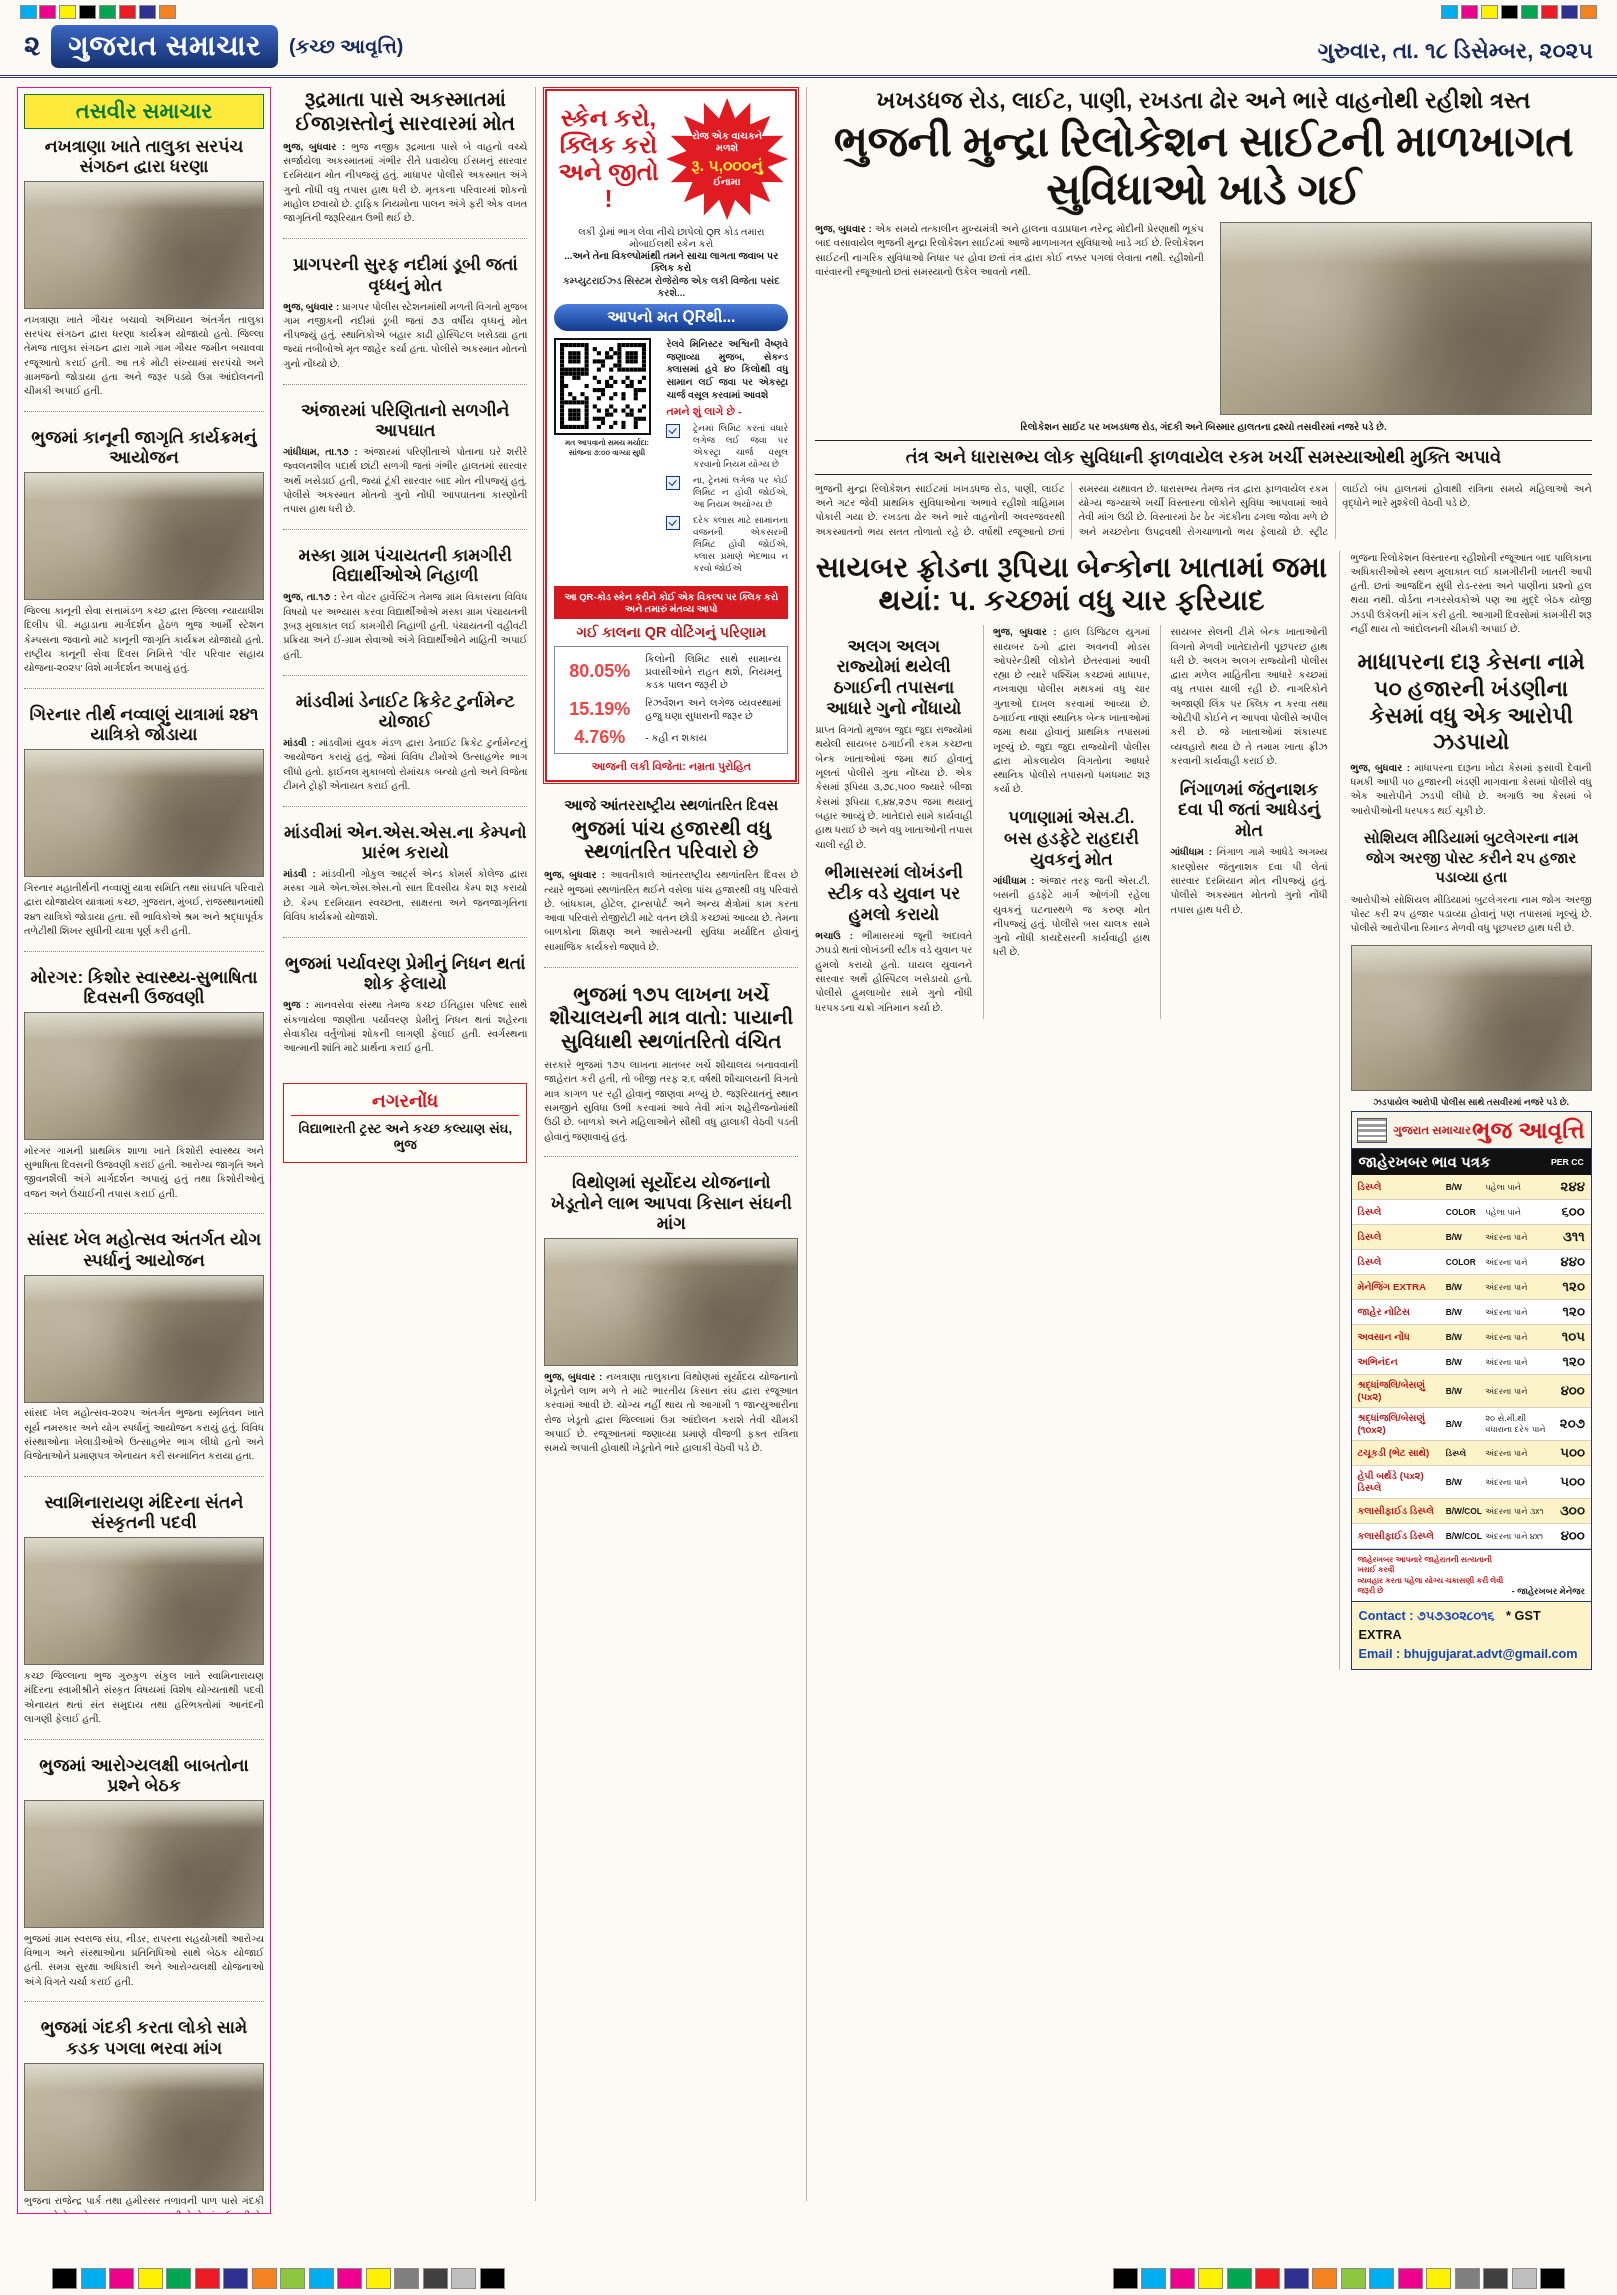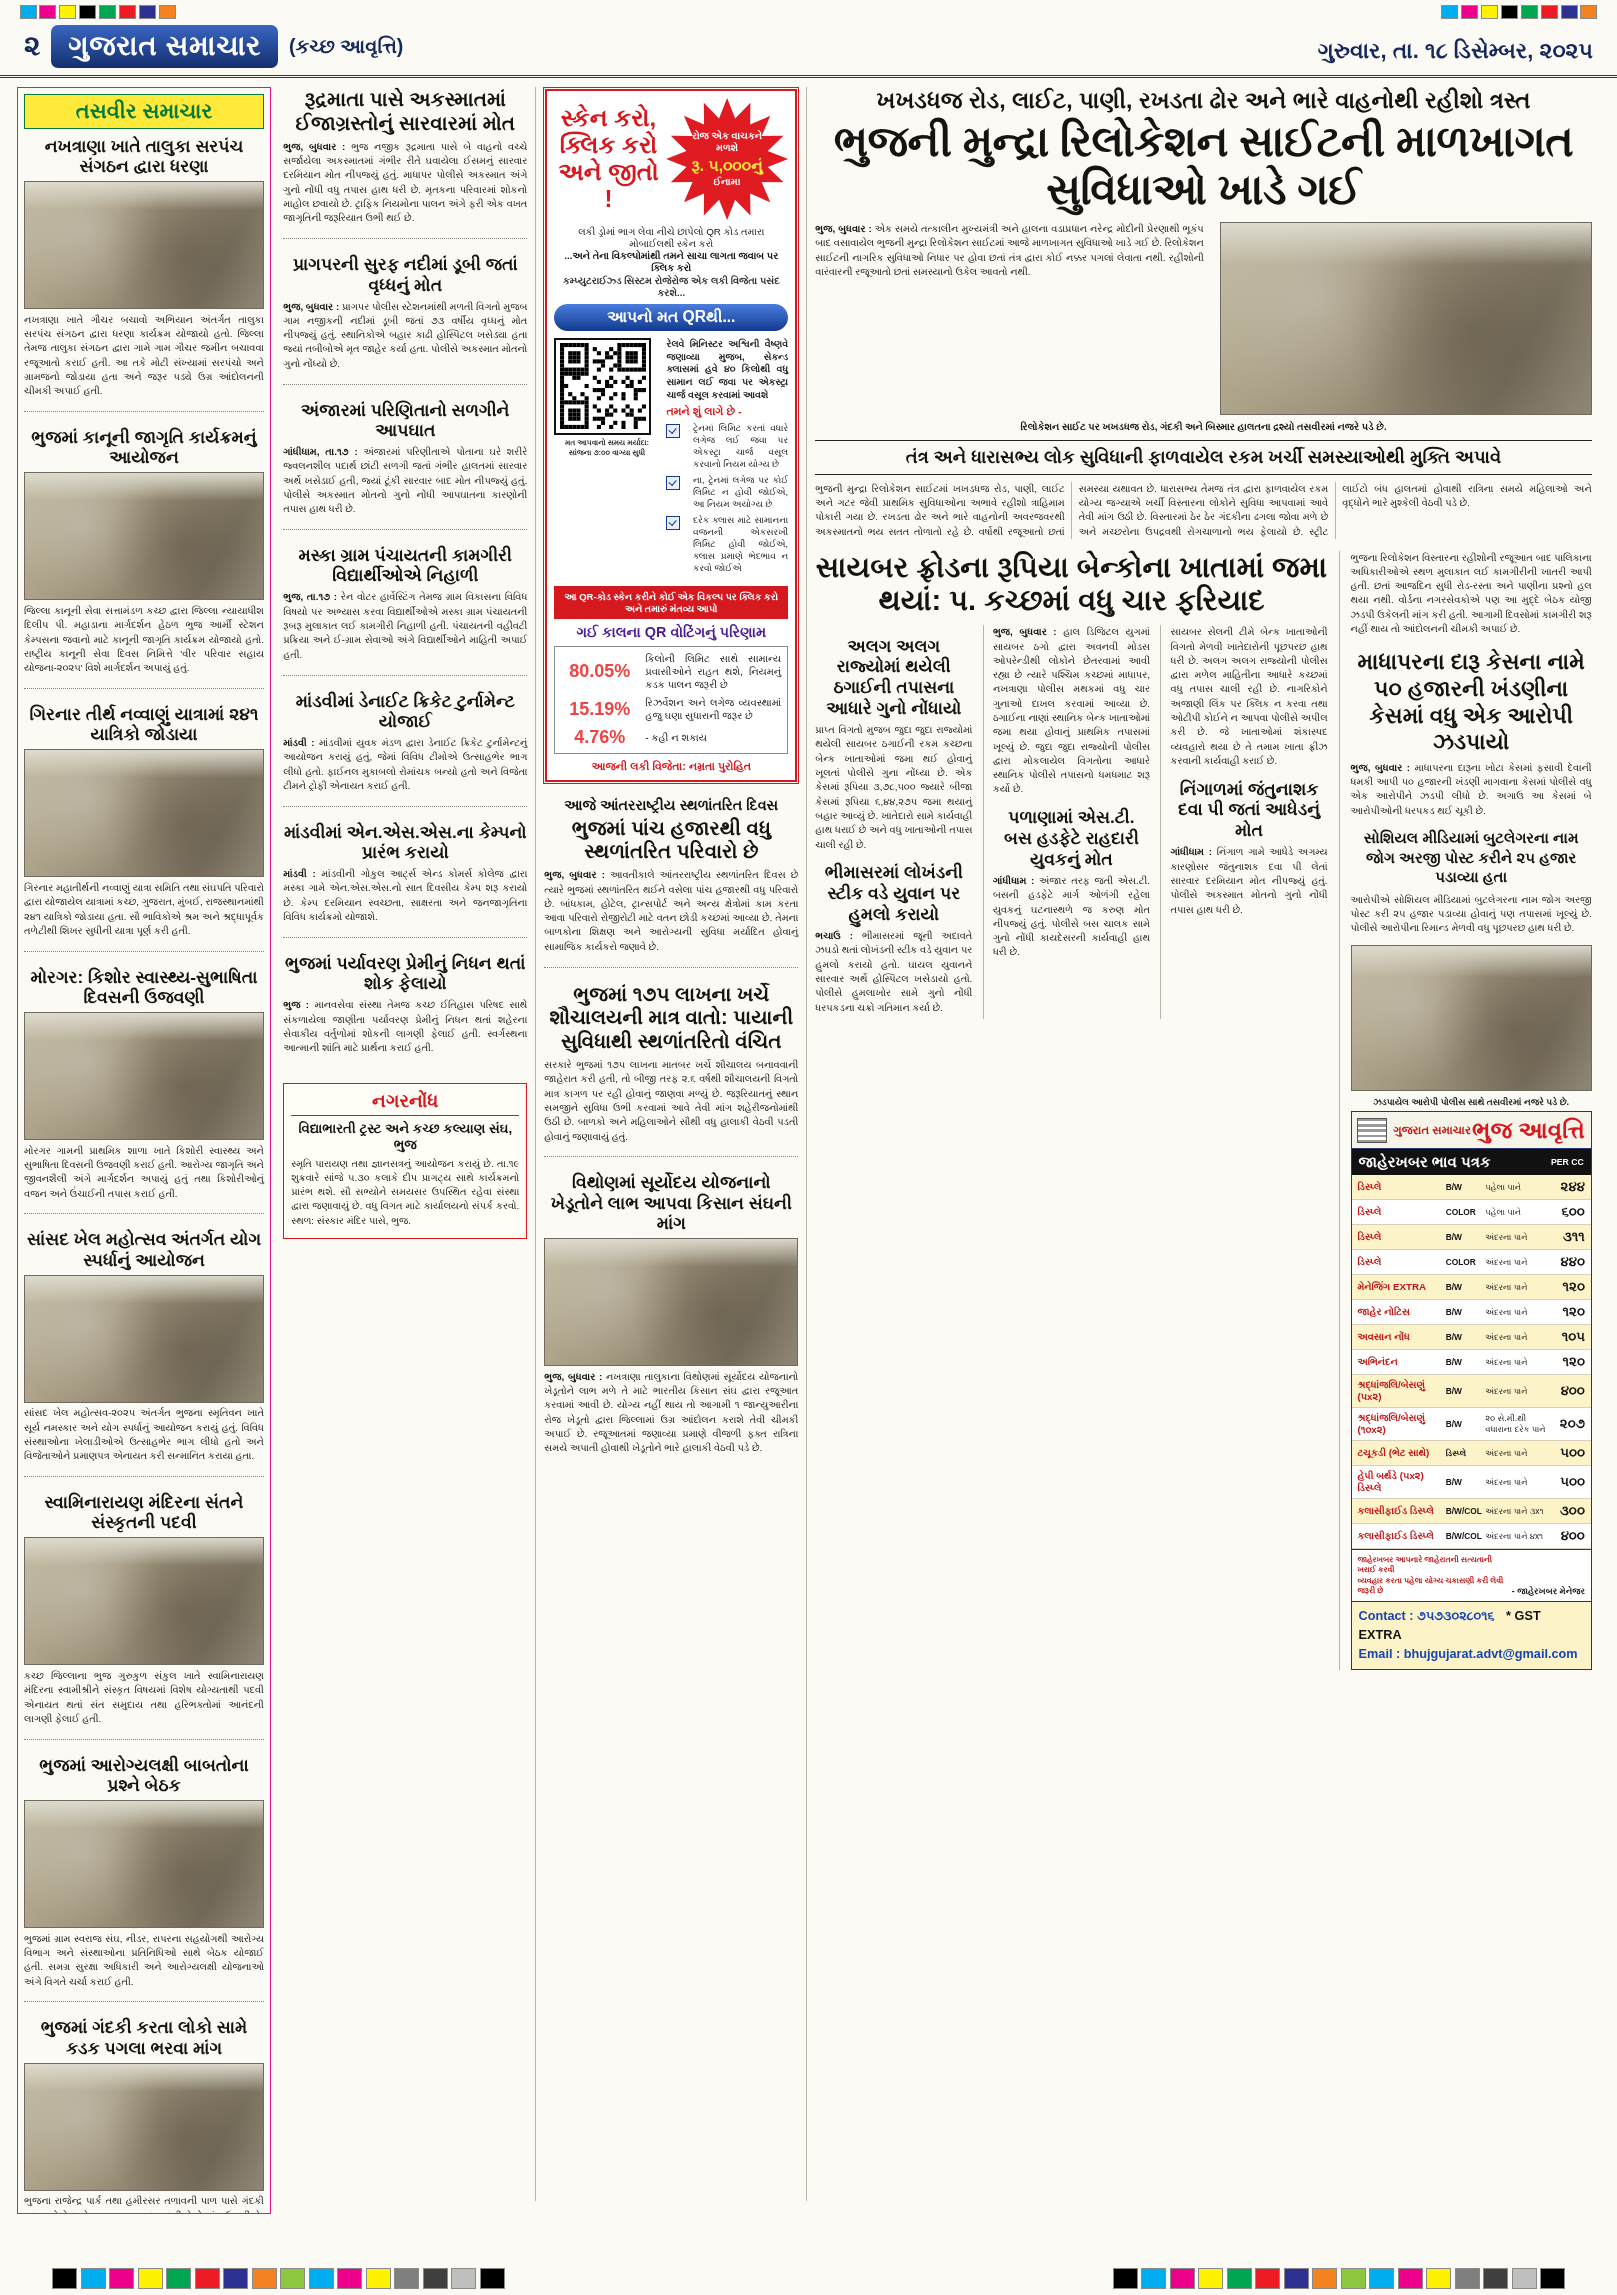--- a/index.html
+++ b/index.html
@@ -73,21 +73,21 @@
   .qr-time{font-size:7.5px;margin-top:3.5px;font-weight:bold;color:#333;line-height:1.3}
   .qr-right{flex:1}
   .qr-q{font-size:9.5px;text-align:justify;margin:0 0 3.5px;font-weight:bold;color:#232323;line-height:1.35}
   .qr-prompt{color:#d6181f;font-weight:bold;font-size:11px;margin:2.3px 0 3.5px}
   .opt{display:flex;gap:13px;margin:4.6px 0;align-items:flex-start}
   .opt-ic{width:11.6px;height:11.6px;flex:0 0 auto;border:1.2px solid #123a8f;background:#e8efff;position:relative;margin-top:1.2px}
   .opt-ic::after{content:"";position:absolute;left:2.9px;top:0.6px;width:3.5px;height:6.4px;border:solid #123a8f;
                  border-width:0 1.7px 1.7px 0;transform:rotate(40deg)}
   .opt-t{font-size:9px;line-height:1.32;text-align:justify}
   .qr-action{background:#d6181f;color:#fff;font-weight:bold;font-size:9.5px;text-align:center;padding:4.6px;margin:7px 0 4.6px}
-  .qr-res-title{font-weight:bold;text-align:center;font-size:14.4px;margin:4.6px 0;color:#4c1d95}
+  .qr-res-title{font-weight:bold;text-align:center;font-size:14.4px;margin:4.6px 0;color:#b91c1c}
   .qr-results{border:1.2px solid #8a8a8a;padding:5.8px;display:flex;flex-direction:column;gap:4.6px}
   .qr-res-row{display:flex;align-items:center;gap:7px}
   .pct{color:#ef4444;font-weight:bold;font-size:18px;min-width:77px;text-align:center;flex:0 0 auto}
   .rtext{font-size:10px;text-align:justify;line-height:1.3}
   .qr-winner{text-align:center;font-weight:bold;color:#d6181f;font-size:11px;margin-top:5.8px}
   
   .rightreg{padding-left:10.4px}
   .kicker-big{font-size:23px;font-weight:bold;text-align:center;margin:0 0 4.6px}
   .mainhead{font-size:43px;line-height:1.1;font-weight:bold;text-align:center;margin:0 0 9.2px;letter-spacing:-0.6px}
   .reloc-top{display:flex;gap:16px}
@@ -241,21 +241,20 @@
             <p class="body"><span class="dateline">માંડવી : </span>માંડવીની ગોકુલ આર્ટ્સ એન્ડ કોમર્સ કોલેજ દ્વારા મસ્કા ગામે એન.એસ.એસ.નો સાત દિવસીય કેમ્પ શરૂ કરાયો છે. કેમ્પ દરમિયાન સ્વચ્છતા, સાક્ષરતા અને જનજાગૃતિના વિવિધ કાર્યક્રમો યોજાશે.</p>
           </article>
           <article class="news">
             <h3 class="a-head">ભુજમાં પર્યાવરણ પ્રેમીનું નિધન થતાં શોક ફેલાયો</h3>
             <p class="body"><span class="dateline">ભુજ : </span>માનવસેવા સંસ્થા તેમજ કચ્છ ઈતિહાસ પરિષદ સાથે સંકળાયેલા જાણીતા પર્યાવરણ પ્રેમીનું નિધન થતાં શહેરના સેવાકીય વર્તુળોમાં શોકની લાગણી ફેલાઈ હતી. સ્વર્ગસ્થના આત્માની શાંતિ માટે પ્રાર્થના કરાઈ હતી.</p>
           </article>
         </div>
       <div class="nagar">
         <div class="nagar-title">નગરનોંધ</div>
         <div class="nagar-head">વિદ્યાભારતી ટ્રસ્ટ અને કચ્છ કલ્યાણ સંઘ, ભુજ</div>
-        <p class="body">સ્મૃતિ પારાયણ તથા જ્ઞાનસત્રનું આયોજન કરાયું છે. તા.૧૯ શુક્રવારે સાંજે ૫.૩૦ કલાકે દીપ પ્રાગટ્ય સાથે કાર્યક્રમનો પ્રારંભ થશે. સૌ સભ્યોને સમયસર ઉપસ્થિત રહેવા સંસ્થા દ્વારા જણાવાયું છે. વધુ વિગત માટે કાર્યાલયનો સંપર્ક કરવો. સ્થળ: સંસ્કાર મંદિર પાસે, ભુજ.</p>
       </div>
     </section>
 
     <section>
       <div class="qrbox">
         <div class="qr-top">
           <div class="qr-scan">
             <div>સ્કેન કરો,</div>
             <div>ક્લિક કરો</div>
             <div>અને જીતો !</div>

